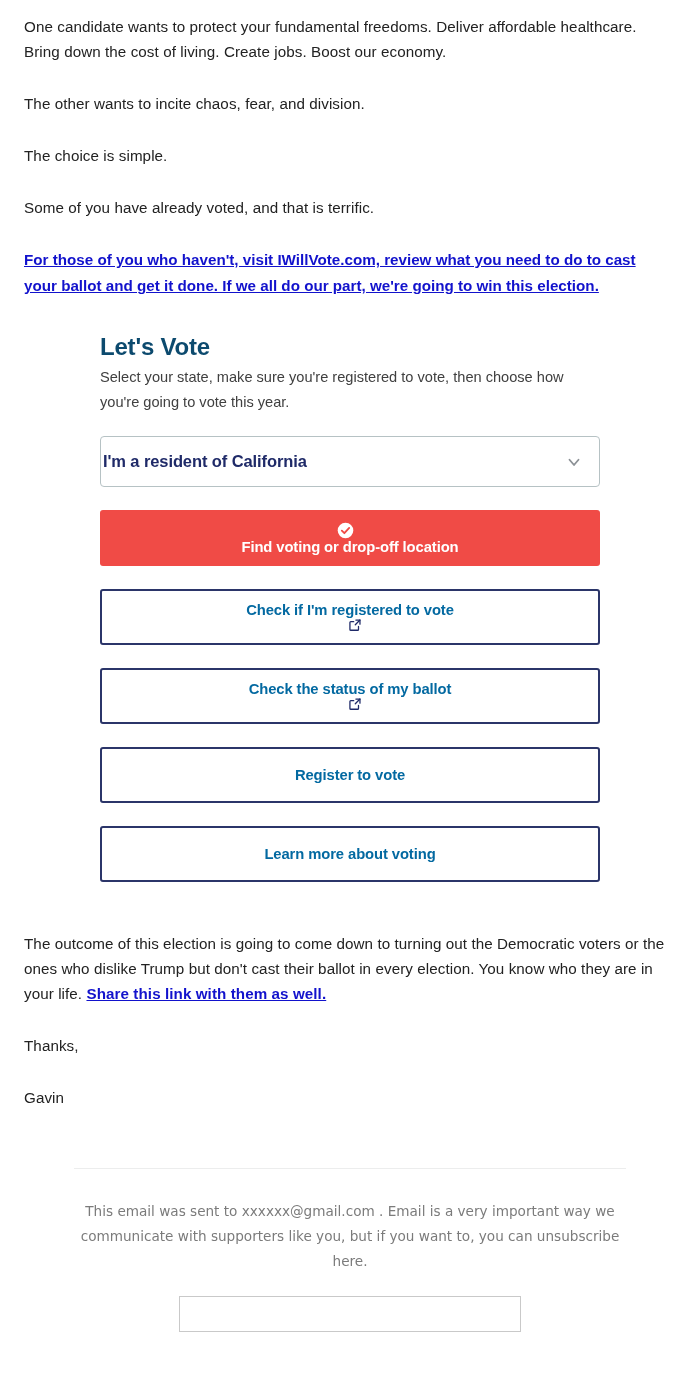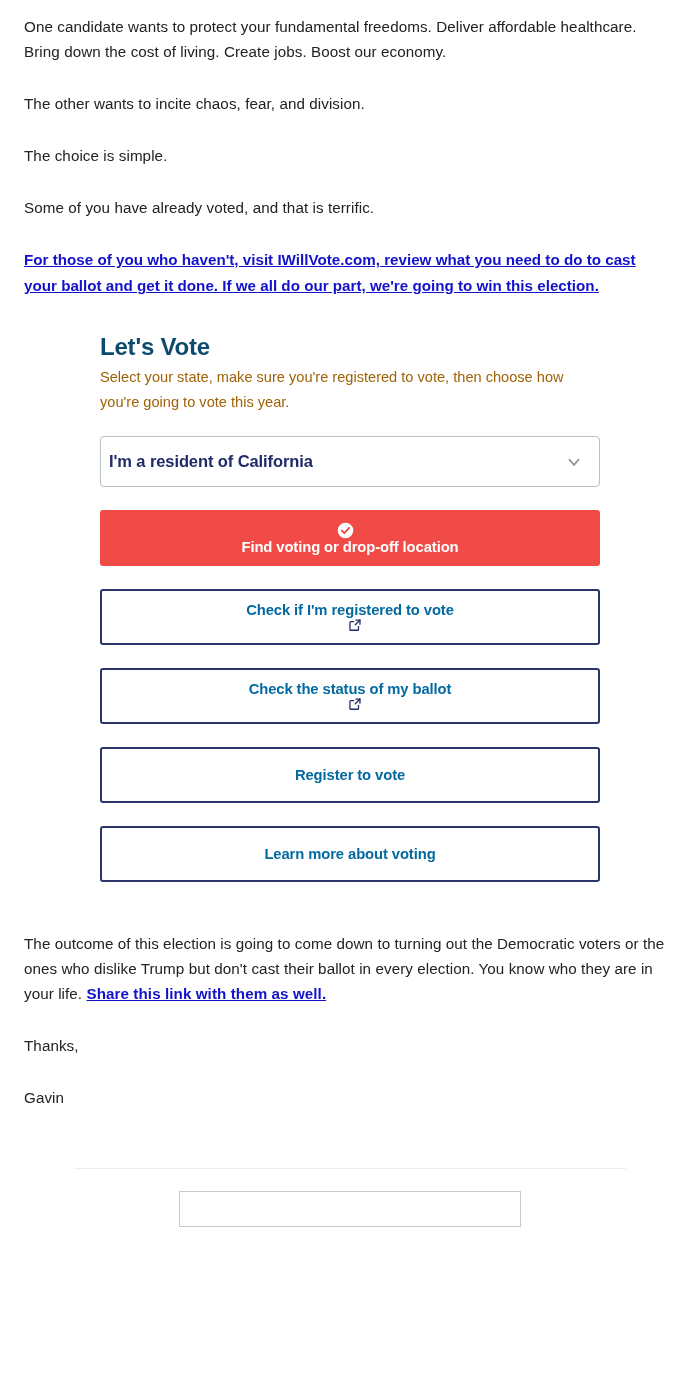--- a/index.html
+++ b/index.html
@@ -58,34 +58,34 @@
   .vote-title {
     font-size: 24px;
     font-weight: bold;
     color: #0c4a6e;
     margin: 0 0 4px 0;
     letter-spacing: -0.2px;
   }
   .vote-sub {
     font-size: 14.6px;
     line-height: 25px;
-    color: #a16207;
+    color: #404040;
     margin: 0 0 21px 0;
   }
 
   .state-select {
     position: relative;
     height: 51px;
     border: 1px solid #b6c2c4;
     border-radius: 4px;
     background: #ffffff;
     box-sizing: border-box;
     display: flex;
     align-items: center;
-    padding: 0 8px;
+    padding: 0 2px;
     cursor: pointer;
   }
   .state-select-label {
     font-size: 16.5px;
     font-weight: bold;
     color: #1f2a68;
     letter-spacing: -0.1px;
   }
   .chev {
     position: absolute;
@@ -246,18 +246,19 @@
 
 <div class="email-body post-widget">
   <p class="para"><span>The outcome of this election is going to come down to turning out the Democratic voters or the ones who dislike Trump but don't cast their ballot in every election. You know who they are in your life. </span><a class="inline-link">Share this link with them as well.</a></p>
   <p class="para">Thanks,</p>
   <p class="para">Gavin</p>
 </div>
 
 <div class="footer">
   <div class="footer-rule"></div>
 
+  <div class="footer-text"><span>This email was sent to </span><span>xxxxxx@gmail.com</span><span> . Email is a very important way we communicate with supporters like you, but if you want to, you can </span><a class="sub-link">unsubscribe here</a><span>.</span></div>
 
   <div class="pac-box">
     
   </div>
 
 </div>
 
 </body></html>

